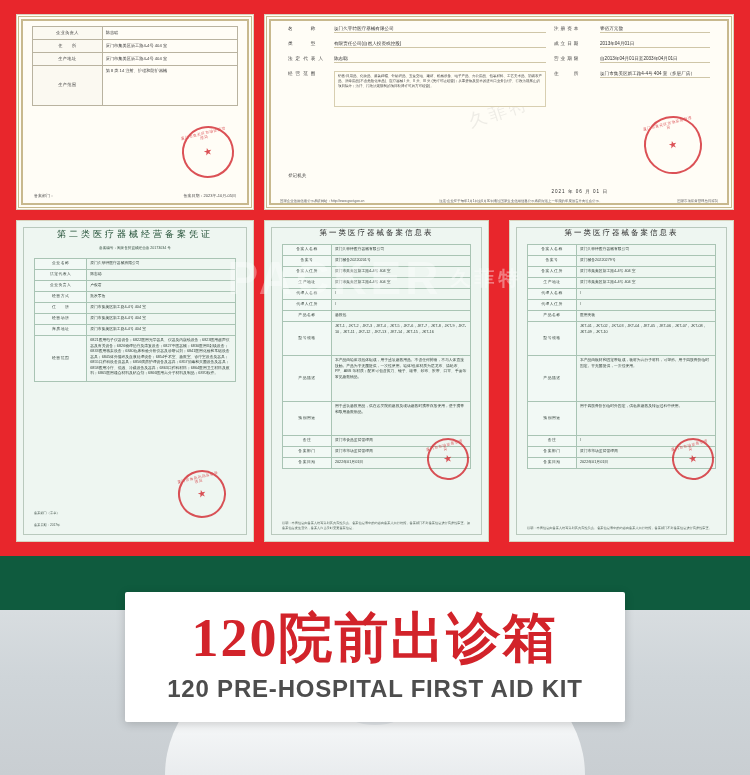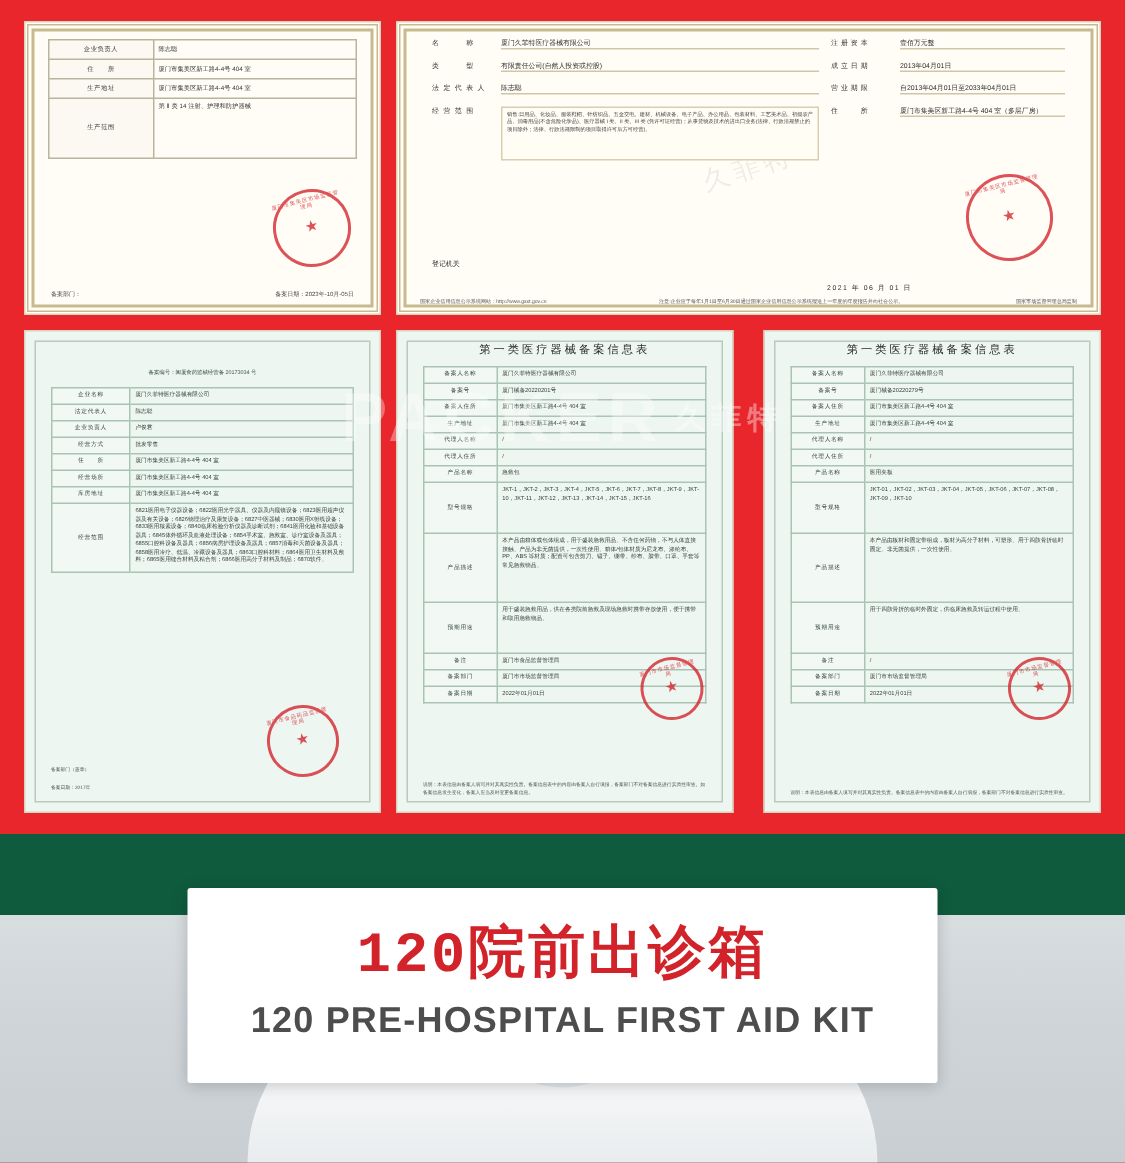--- a/index.html
+++ b/index.html
@@ -155,22 +155,22 @@
     top:0; width:120px; height:60px; background:#e3e7ea; border-radius:0 0 60px 60px;
   }
 
   .title-card {
     position:absolute; left:125px; top:592px; width:500px; height:130px;
     background:#ffffff; border-radius:2px;
     display:flex; flex-direction:column; align-items:center; justify-content:center;
     box-shadow:0 2px 10px rgba(0,0,0,.18);
   }
   .title-cn {
-    font-family:Liberation Mono, monospace;
-    font-size:38px; font-weight:bold; color:#d2232a;
+    font-family:Liberation Serif, serif;
+    font-size:54px; font-weight:bold; color:#d2232a;
     letter-spacing:2px; line-height:1; margin-bottom:10px;
     white-space:nowrap;
   }
   .title-en {
     font-size:24px; font-weight:bold; color:#4d4d4d;
     letter-spacing:.8px; white-space:nowrap;
   }
 </style>
 </head>
 <body>
@@ -261,20 +261,21 @@
             <span>国家企业信用信息公示系统网站：http://www.gsxt.gov.cn</span>
             <span>注意:企业应于每年1月1日至6月30日通过国家企业信用信息公示系统报送上一年度的年度报告并向社会公示。</span>
             <span>国家市场监督管理总局监制</span>
           </div>
         </div>
       </div>
 
       <div class="doc row2">
         <div class="doc-border-thin"></div>
         <div class="doc-inner">
+          <p class="doc-title lg">第二类医疗器械经营备案凭证</p>
           <div class="rec-sub">备案编号：闽厦食药监械经营备 20173034 号</div>
           <table class="rec-tbl" style="top:32px;">
             <tbody>
                 <tr>
                   <td class="lbl">企业名称</td>
                   <td>厦门久菲特医疗器械有限公司</td>
                 </tr>
             <tr>
                   <td class="lbl">法定代表人</td>
                   <td>陈志聪</td>

